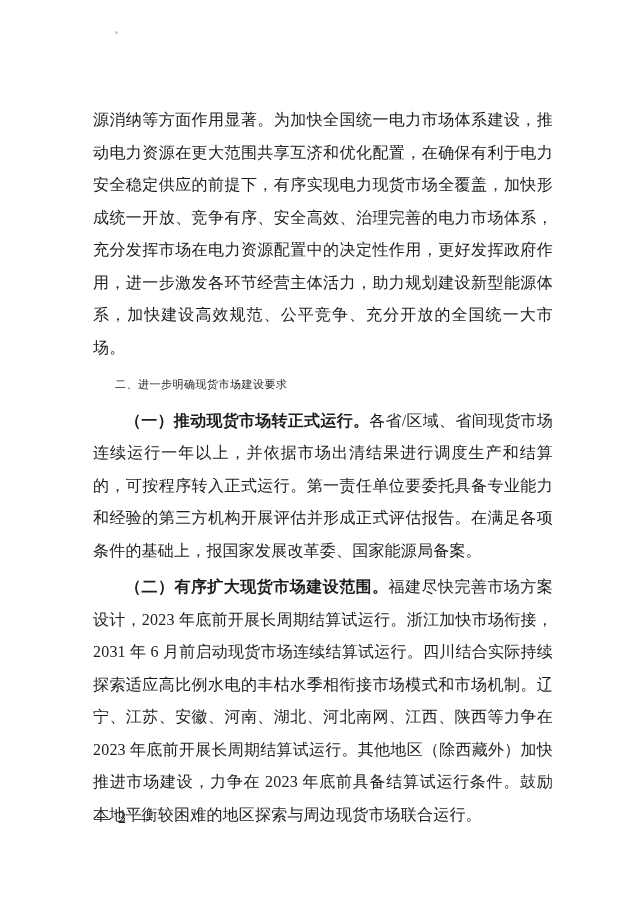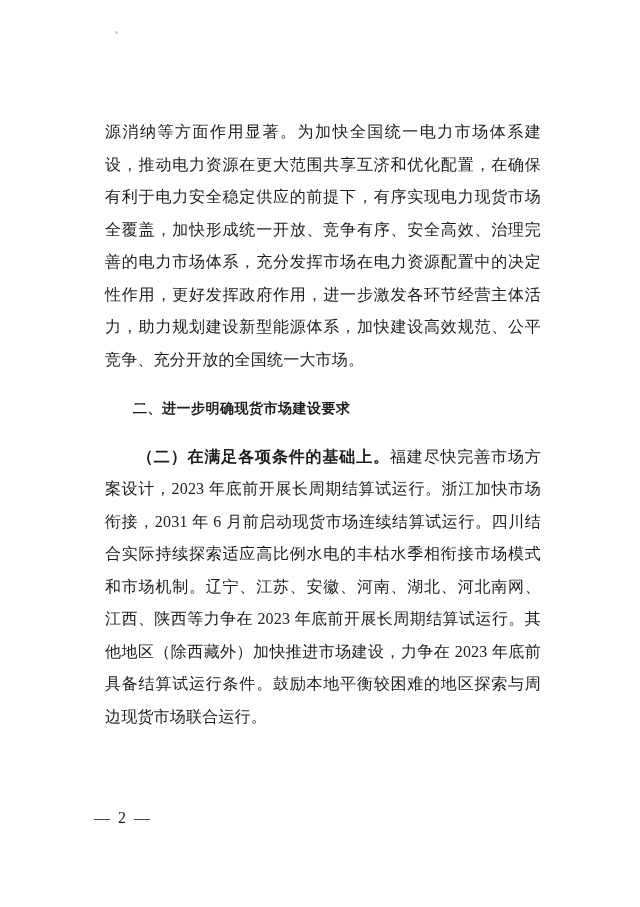--- a/index.html
+++ b/index.html
@@ -24,33 +24,33 @@
     left: 89px;
     top: 100px;
     width: 468px;
     font-size: 16px;
     line-height: 32.5px;
     text-align: justify;
     text-justify: inter-ideograph;
     letter-spacing: 0.2px;
   }
   .content p {
-    margin: 16px;
+    margin: 4px;
     padding: 0;
   }
   .para-indent {
     text-indent: 2em;
   }
   .section-heading {
     margin: 0;
     padding: 0;
     text-indent: 2em;
-    font-size: 14px;
+    font-size: 11px;
     line-height: 32.5px;
-    font-weight: 700;
+    font-weight: 400;
     font-family: "Liberation Sans", "DejaVu Sans", sans-serif;
     letter-spacing: 0.5px;
     text-align: left;
   }
   .para-lead {
     font-weight: 700;
   }
   .page-number {
     position: absolute;
     left: 94px;
@@ -78,20 +78,21 @@
 <div class="page">
 
   <span class="scan-speckle"></span>
 
   <div class="content">
 
     <p class="para-continuation">源消纳等方面作用显著。为加快全国统一电力市场体系建设，推动电力资源在更大范围共享互济和优化配置，在确保有利于电力安全稳定供应的前提下，有序实现电力现货市场全覆盖，加快形成统一开放、竞争有序、安全高效、治理完善的电力市场体系，充分发挥市场在电力资源配置中的决定性作用，更好发挥政府作用，进一步激发各环节经营主体活力，助力规划建设新型能源体系，加快建设高效规范、公平竞争、充分开放的全国统一大市场。</p>
 
     <p class="section-heading">二、进一步明确现货市场建设要求</p>
 
+    <p class="para-indent"><span class="para-lead">（一）推动现货市场转正式运行。</span><span>各省/区域、省间现货市场连续运行一年以上，并依据市场出清结果进行调度生产和结算的，可按程序转入正式运行。第一责任单位要委托具备专业能力和经验的第三方机构开展评估并形成正式评估报告。在满足各项条件的基础上，报国家发展改革委、国家能源局备案。</span></p>
 
-    <p class="para-indent"><span class="para-lead">（二）在满足各项条件的基础上。</span><span>福建尽快完善市场方案设计，2023 年底前开展长周期结算试运行。浙江加快市场衔接，2031 年 6 月前启动现货市场连续结算试运行。四川结合实际持续探索适应高比例水电的丰枯水季相衔接市场模式和市场机制。辽宁、江苏、安徽、河南、湖北、河北南网、江西、陕西等力争在 2023 年底前开展长周期结算试运行。其他地区（除西藏外）加快推进市场建设，力争在 2023 年底前具备结算试运行条件。鼓励本地平衡较困难的地区探索与周边现货市场联合运行。</span></p>
+    <p class="para-indent"><span class="para-lead">（二）有序扩大现货市场建设范围。</span><span>福建尽快完善市场方案设计，2023 年底前开展长周期结算试运行。浙江加快市场衔接，2031 年 6 月前启动现货市场连续结算试运行。四川结合实际持续探索适应高比例水电的丰枯水季相衔接市场模式和市场机制。辽宁、江苏、安徽、河南、湖北、河北南网、江西、陕西等力争在 2023 年底前开展长周期结算试运行。其他地区（除西藏外）加快推进市场建设，力争在 2023 年底前具备结算试运行条件。鼓励本地平衡较困难的地区探索与周边现货市场联合运行。</span></p>
 
   </div>
 
   <div class="page-number">— 2 —</div>
 
 </div>
 
 </body></html>

